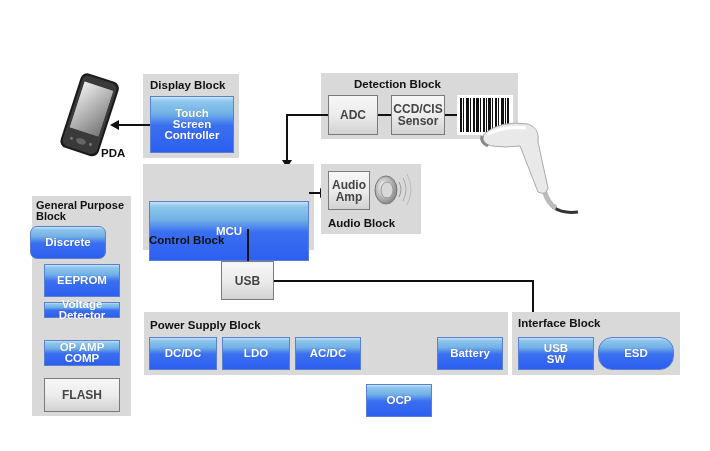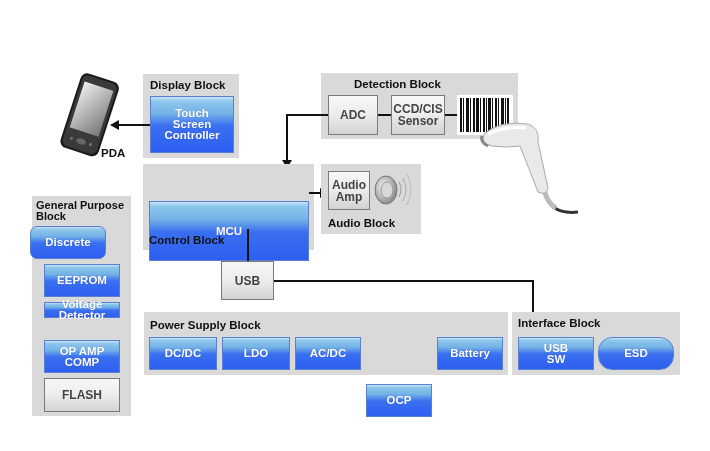--- a/index.html
+++ b/index.html
@@ -127,21 +127,21 @@
 
 <div class="panel" style="left:32px;top:196px;width:99px;height:220px;"></div>
 <div class="ptitle" style="left:36px;top:200px;font-size:11px;line-height:11px;">
   <span>General Purpose</span><br><span>Block</span>
 </div>
 <div class="bb" style="left:30px;top:226px;width:76px;height:33px;border-radius:7px;">Discrete</div>
 <div class="bb" style="left:44px;top:264px;width:76px;height:33px;">EEPROM</div>
 <div class="bb" style="left:44px;top:302px;width:76px;height:16px;">
   <div><span>Voltage</span><br><span>Detector</span></div>
 </div>
-<div class="bb" style="left:44px;top:340px;width:76px;height:33px;">
+<div class="bb" style="left:44px;top:340px;width:76px;height:26px;">
   <div><span>OP AMP</span><br><span>COMP</span></div>
 </div>
 <div class="gb" style="left:44px;top:378px;width:76px;height:34px;">FLASH</div>
 
 <div class="panel" style="left:144px;top:312px;width:364px;height:63px;"></div>
 <div class="ptitle" style="left:150px;top:319px;">Power Supply Block</div>
 <div class="bb" style="left:149px;top:337px;width:68px;height:33px;">DC/DC</div>
 <div class="bb" style="left:222px;top:337px;width:68px;height:33px;">LDO</div>
 <div class="bb" style="left:295px;top:337px;width:66px;height:33px;">AC/DC</div>
 <div class="bb" style="left:366px;top:337px;width:66px;height:33px;margin-top:47px;">OCP</div>

